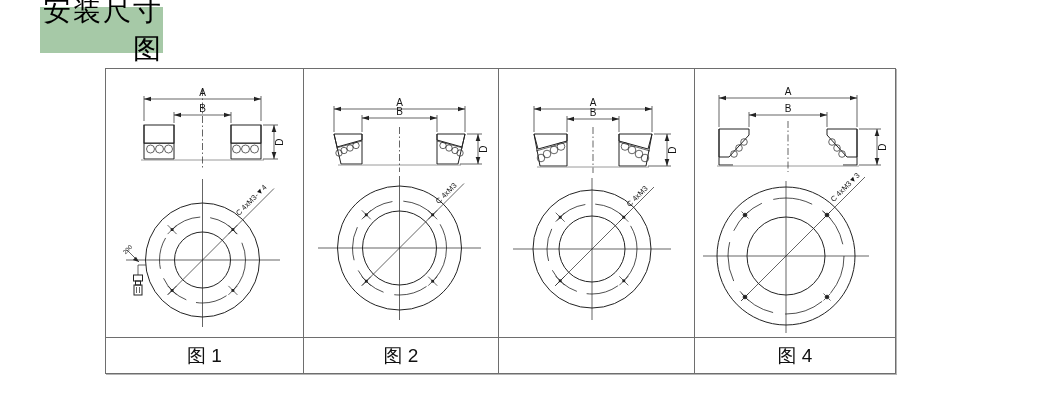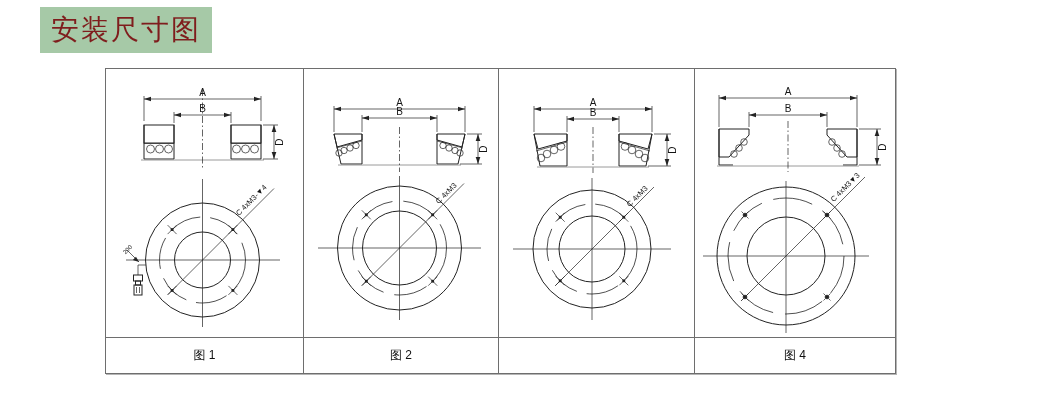--- a/index.html
+++ b/index.html
@@ -1,28 +1,28 @@
 <!DOCTYPE html>
 <html><head>
 <meta charset="utf-8">
 <style>
   html,body{margin:0;padding:0;}
   body{width:1061px;height:401px;background:#ffffff;position:relative;overflow:hidden;
        font-family:"Liberation Sans",sans-serif;}
-  .title-badge{position:absolute;left:40px;top:7px;width:172px;height:46px;
+  .title-badge{position:absolute;left:40px;top:7px;width:123px;height:46px;
        display:flex;align-items:center;justify-content:center;
-       font-size:28px;letter-spacing:2px;color:#7f1d1d;background:#a6c9a7;text-align:right;}
+       font-size:28px;letter-spacing:2px;color:#000000;background:#a6c9a7;text-align:right;}
   .drawing-table{position:absolute;left:105px;top:68px;width:789px;height:304px;
        border:1px solid #6e6e6e;box-shadow:1px 1px 0 #b5b5b5;background:#fff;
        display:grid;grid-template-columns:197px 195px 196px 1fr;}
   .panel{display:flex;flex-direction:column;}
   .panel + .panel{border-left:1px solid #6e6e6e;}
   .drawing{height:268px;border-bottom:1px solid #6e6e6e;}
   .caption{flex:1;display:flex;align-items:center;justify-content:center;
-       font-size:12px;color:#111;}
+       font-size:19px;color:#111;}
   svg{display:block;}
   svg .ln{stroke:#232323;stroke-width:1;fill:none;}
   svg .tn{stroke:#232323;stroke-width:.7;fill:none;}
   svg .gray{stroke:#8f8f8f;stroke-width:.9;fill:none;}
   svg .cl{stroke:#232323;stroke-width:.7;fill:none;stroke-dasharray:7 2.5 1.5 2.5;}
   svg .bc{stroke:#232323;stroke-width:.8;fill:none;}
   svg .arr{fill:#232323;stroke:none;}
   svg .dot{fill:#232323;stroke:none;}
   svg text{fill:#141414;font-family:"Liberation Sans",sans-serif;}
   svg .dimlbl{font-size:10px;}

